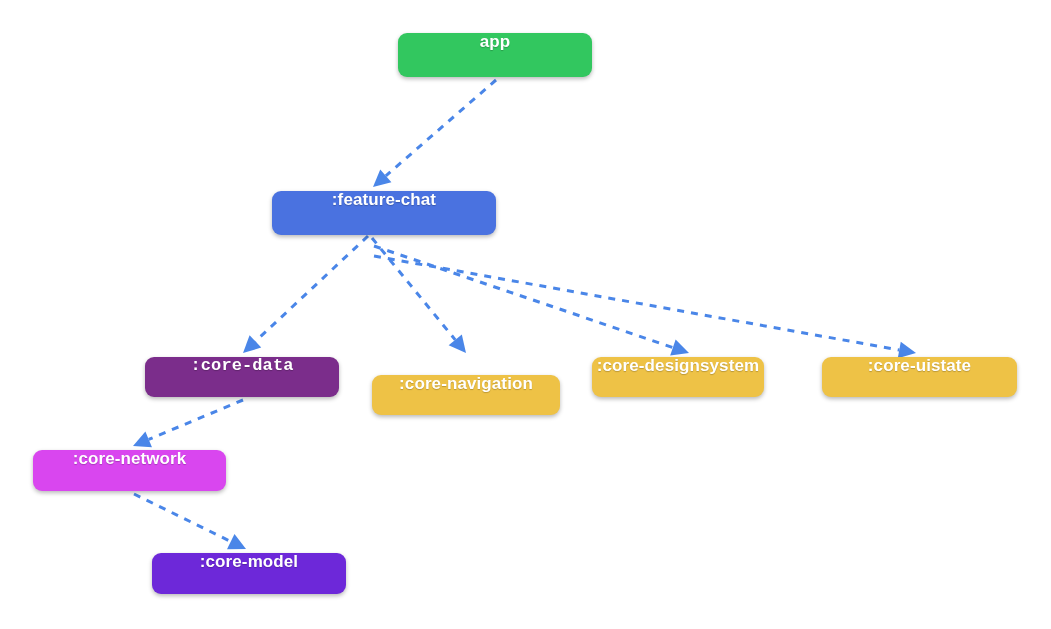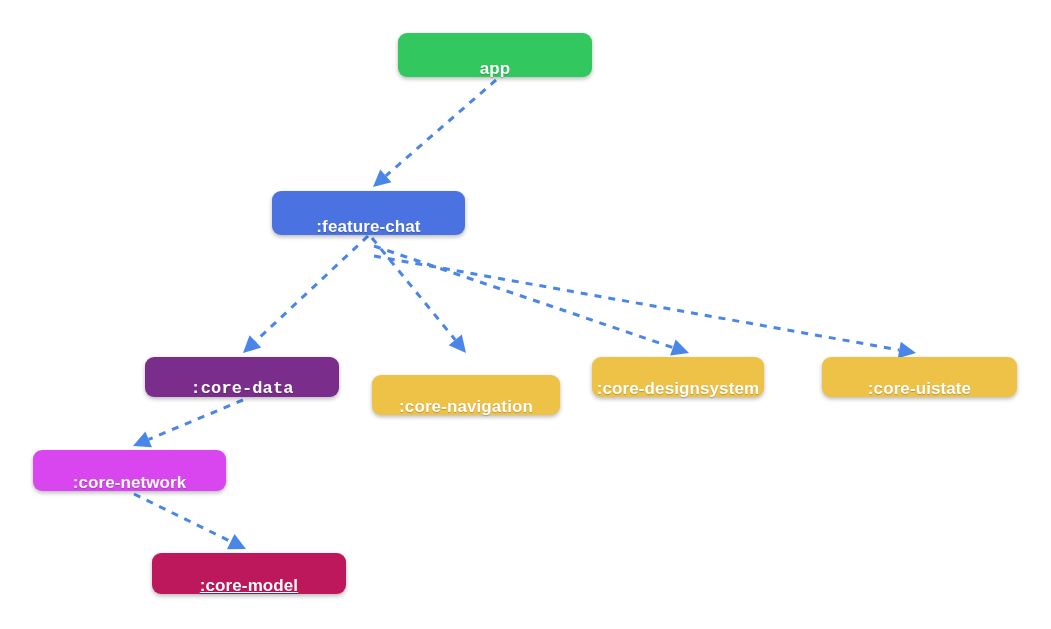--- a/index.html
+++ b/index.html
@@ -25,21 +25,21 @@
     left: 0;
     top: 0;
     width: 1051px;
     height: 629px;
     pointer-events: none;
   }
   .graph-node {
     position: absolute;
     box-sizing: border-box;
     display: flex;
-    align-items: flex-end;
+    align-items: flex-start;
     justify-content: center;
     border-radius: 9px;
     box-shadow: 0 2px 4px rgba(0,0,0,0.28);
     color: #ffffff;
     font-size: 17px;
     font-weight: bold;
     letter-spacing: 0.1px;
     white-space: nowrap;
     text-shadow: 0 1px 1px rgba(0,0,0,0.22);
     cursor: pointer;
@@ -82,36 +82,36 @@
       <g>
         <line x1="134" y1="494" x2="230.7406306652161" y2="541.5065597016686" stroke="#4a86e8" stroke-width="3" stroke-dasharray="7 7" stroke-linecap="butt"></line>
         <polygon points="246,549 226.9939105160504,549.1362443690606 234.48735081438178,533.8768750342766" fill="#4a86e8"></polygon>
       </g>
     </svg>
 
   <div id="node-layer">
       <div class="graph-node" style="left: 398px; top: 33px; width: 194px; height: 44px; background: rgb(50, 199, 95);">
         <span class="node-label">app</span>
       </div>
-      <div class="graph-node" style="left: 272px; top: 191px; width: 193px; height: 44px; background: rgb(74, 114, 224);">
+      <div class="graph-node" style="left: 272px; top: 191px; width: 224px; height: 44px; background: rgb(74, 114, 224);">
         <span class="node-label">:feature-chat</span>
       </div>
       <div class="graph-node" style="left: 145px; top: 357px; width: 194px; height: 40px; background: rgb(123, 45, 139); font-family: Liberation Mono, monospace;">
         <span class="node-label">:core-data</span>
       </div>
       <div class="graph-node" style="left: 372px; top: 357px; width: 188px; height: 40px; background: rgb(238, 194, 70); margin-top: 18px;">
         <span class="node-label">:core-navigation</span>
       </div>
       <div class="graph-node" style="left: 592px; top: 357px; width: 172px; height: 40px; background: rgb(238, 194, 70);">
         <span class="node-label">:core-designsystem</span>
       </div>
       <div class="graph-node" style="left: 822px; top: 357px; width: 195px; height: 40px; background: rgb(238, 194, 70);">
         <span class="node-label">:core-uistate</span>
       </div>
       <div class="graph-node" style="left: 33px; top: 450px; width: 193px; height: 41px; background: #d946ef;">
         <span class="node-label">:core-network</span>
       </div>
-      <div class="graph-node" style="left: 152px; top: 553px; width: 194px; height: 41px; background: #be185d; text-decoration: underline;">
+      <div class="graph-node" style="left: 152px; top: 553px; width: 194px; height: 41px; background: #6d28d9;">
         <span class="node-label">:core-model</span>
       </div>
     </div>
 
 </div>
 
 </body></html>

